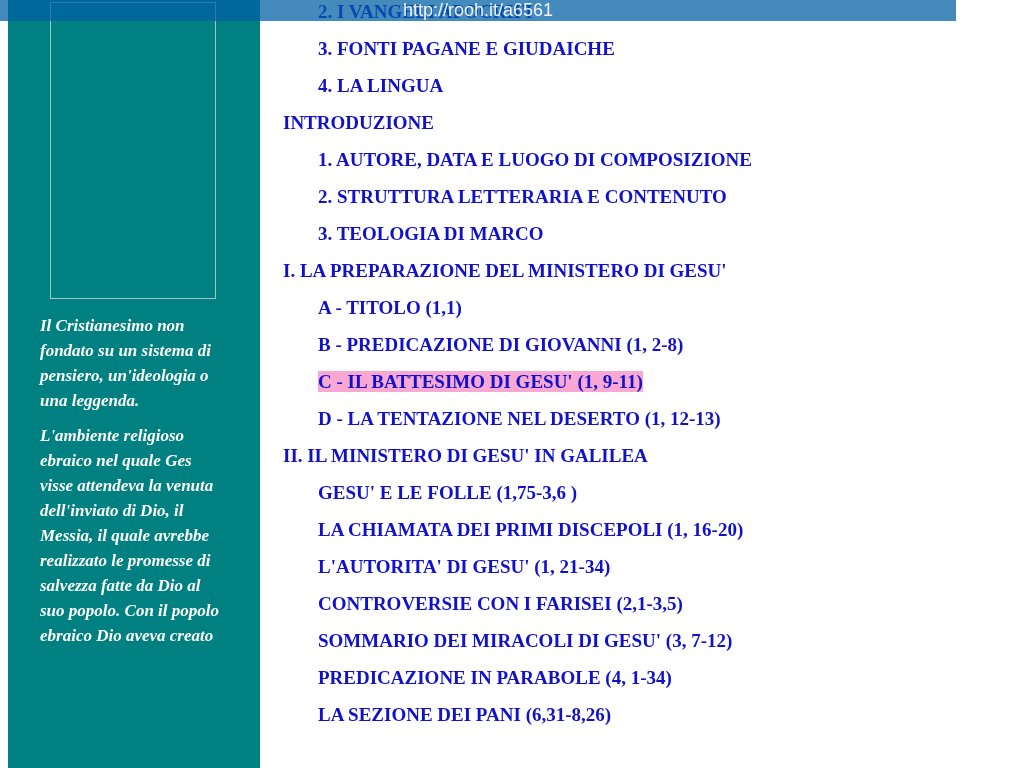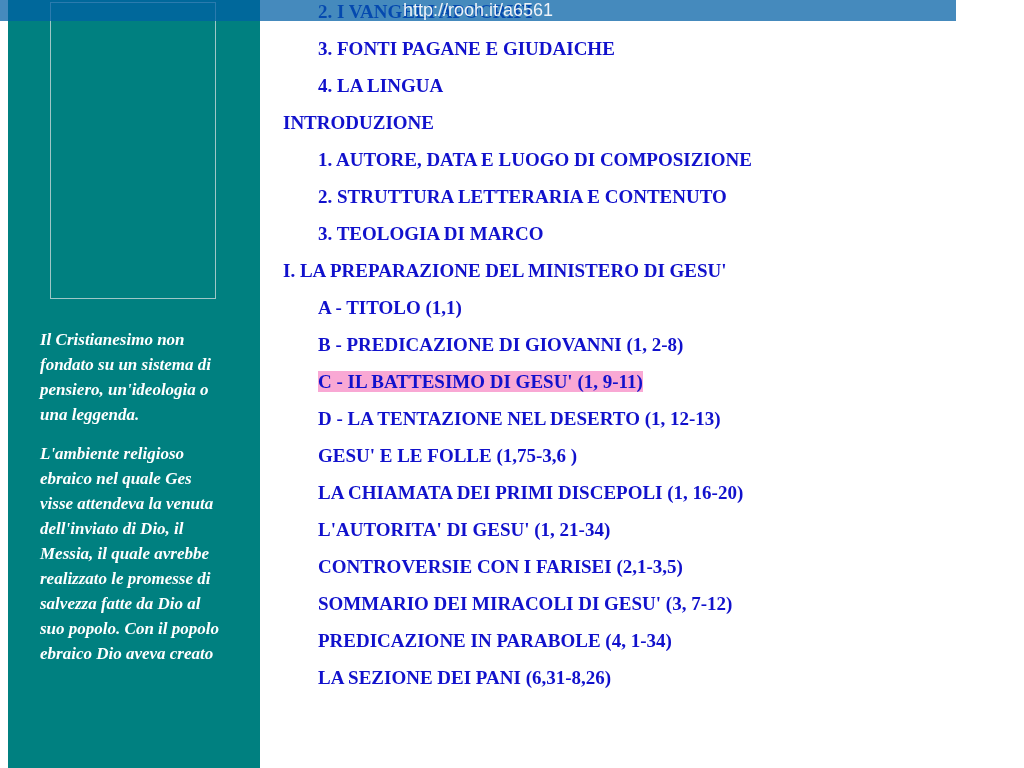--- a/index.html
+++ b/index.html
@@ -28,21 +28,21 @@
     position: absolute; left: 32px; top: 313px;
     width: 212px;
     color: #ffffff;
     font-family: "Liberation Serif", serif;
     font-style: italic;
     font-weight: 700;
     font-size: 17px;
     line-height: 25px;
   }
   .sidebar-text p {
-    margin: 14px 0 10px 0;
+    margin: 0 0 10px 0;
     white-space: pre; 
   }
 
   
   .content {
     position: absolute; left: 260px; top: 0; right: 0;
     padding-top: 1px;
   }
   .toc-row {
     font-family: "Liberation Serif", serif;
@@ -109,20 +109,21 @@
     <div class="toc-row lvl1"><a class="toc-link">4. LA LINGUA</a></div>
     <div class="toc-row lvl0"><a class="toc-link">INTRODUZIONE</a></div>
     <div class="toc-row lvl1"><a class="toc-link">1. AUTORE, DATA E LUOGO DI COMPOSIZIONE</a></div>
     <div class="toc-row lvl1"><a class="toc-link">2. STRUTTURA LETTERARIA E CONTENUTO</a></div>
     <div class="toc-row lvl1"><a class="toc-link">3. TEOLOGIA DI MARCO</a></div>
     <div class="toc-row lvl0"><a class="toc-link">I. LA PREPARAZIONE DEL MINISTERO DI GESU'</a></div>
     <div class="toc-row lvl1"><a class="toc-link">A - TITOLO (1,1)</a></div>
     <div class="toc-row lvl1"><a class="toc-link">B - PREDICAZIONE DI GIOVANNI (1, 2-8)</a></div>
     <div class="toc-row lvl1"><a class="toc-link hl">C - IL BATTESIMO DI GESU' (1, 9-11)</a></div>
     <div class="toc-row lvl1"><a class="toc-link">D - LA TENTAZIONE NEL DESERTO (1, 12-13)</a></div>
+    <div class="toc-row lvl0"><a class="toc-link">II. IL MINISTERO DI GESU' IN GALILEA</a></div>
     <div class="toc-row lvl1"><a class="toc-link">GESU' E LE FOLLE (1,75-3,6 )</a></div>
     <div class="toc-row lvl1"><a class="toc-link">LA CHIAMATA DEI PRIMI DISCEPOLI (1, 16-20)</a></div>
     <div class="toc-row lvl1"><a class="toc-link">L'AUTORITA' DI GESU' (1, 21-34)</a></div>
     <div class="toc-row lvl1"><a class="toc-link">CONTROVERSIE CON I FARISEI (2,1-3,5)</a></div>
     <div class="toc-row lvl1"><a class="toc-link">SOMMARIO DEI MIRACOLI DI GESU' (3, 7-12)</a></div>
     <div class="toc-row lvl1"><a class="toc-link">PREDICAZIONE IN PARABOLE (4, 1-34)</a></div>
     <div class="toc-row lvl1"><a class="toc-link">LA SEZIONE DEI PANI (6,31-8,26)</a></div>
   </div>
 
   <div class="urlbar">

